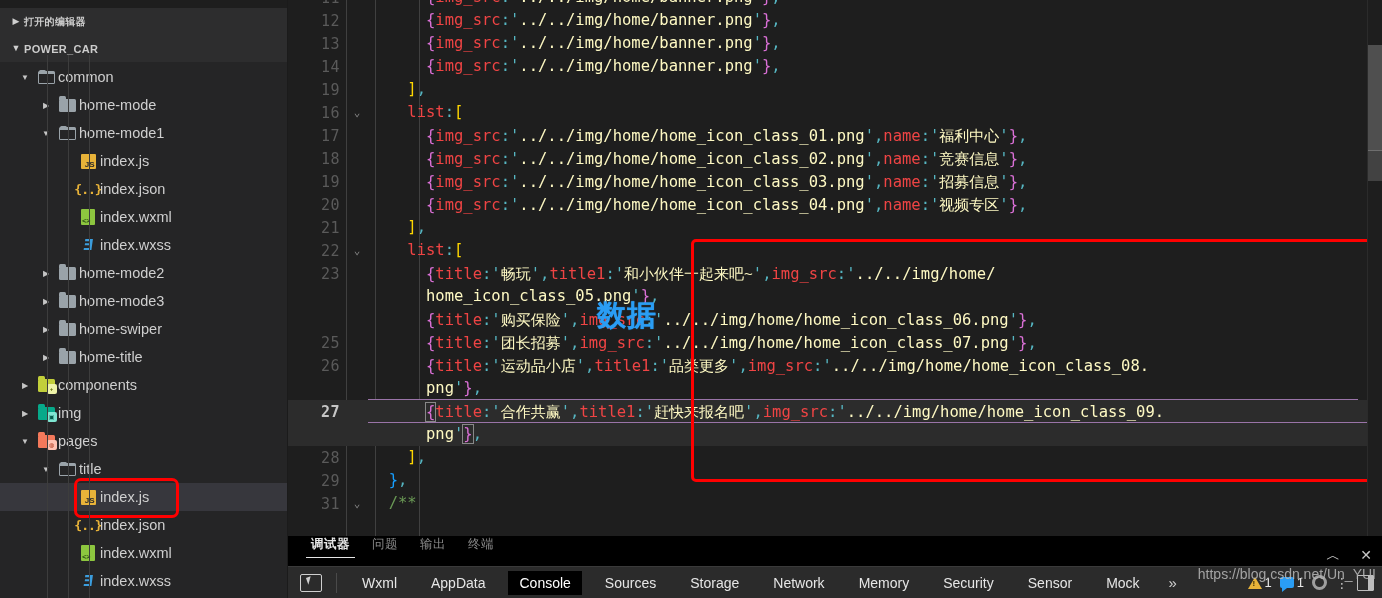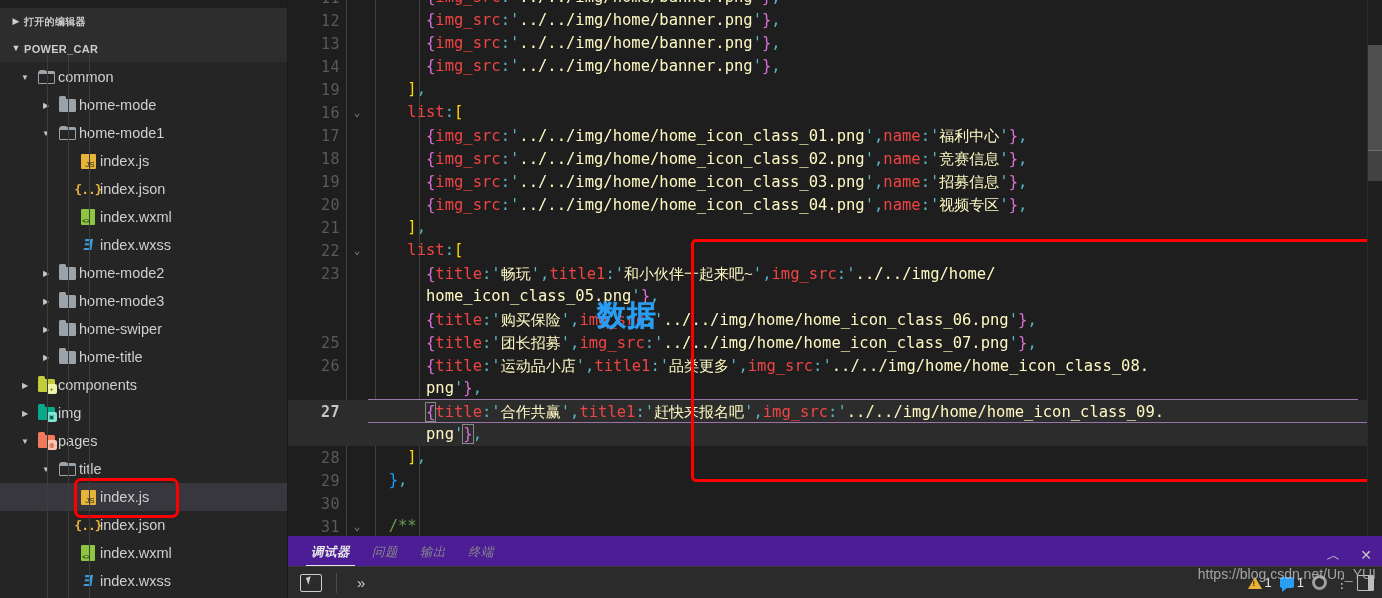--- a/index.html
+++ b/index.html
@@ -40,21 +40,21 @@
   }
   .row .arrow.empty{visibility:hidden;}
   .ficon{width:24px;flex:0 0 24px;display:flex;align-items:center;justify-content:center;}
   .rlabel{font-size:14.5px;line-height:1;color:#cfcfcf;}
 
   
   .guide{position:absolute;top:0;bottom:0;width:1px;background:#3d3d3d;}
 
   
   .g-js{width:15px;height:15px;background:#e8b339;border-radius:1px;color:#2b2b2b;
-        font-size:8px;font-weight:normal;display:flex;align-items:flex-end;justify-content:flex-end;
+        font-size:8px;font-weight:bold;display:flex;align-items:flex-end;justify-content:flex-end;
         padding:0 1px 0 0;box-sizing:border-box;font-family:"Liberation Sans",sans-serif;}
   .g-json{color:#e8b339;font-size:13px;font-weight:bold;font-family:"DejaVu Sans Mono",monospace;letter-spacing:-1px;}
   .g-wxml{width:14px;height:16px;background:#8dc63f;border-radius:1px;position:relative;}
   .g-wxml:after{content:"<>";position:absolute;left:1px;bottom:0px;font-size:7px;color:#2a4b12;font-weight:bold;font-family:"DejaVu Sans Mono",monospace;}
   .g-wxss{color:#3b9ddd;font-size:15px;font-weight:bold;font-family:"DejaVu Sans",sans-serif;}
 
   .fold{width:17px;height:13px;border-radius:1.5px;position:relative;display:block;}
   .fold:before{content:"";position:absolute;left:0;top:-3px;width:7px;height:4px;border-radius:1.5px 1.5px 0 0;background:inherit;}
   .fold.grey{background:#9aa3a9;}
   .fold.grey-open{background:transparent;border:1.6px solid #9aa3a9;border-top-width:3px;box-sizing:border-box;}
@@ -131,21 +131,21 @@
   
   .oruler{position:absolute;right:0;top:0;bottom:0;width:14px;background:#1e1e1e;}
   .oruler .thumb{position:absolute;right:0;width:14px;background:#4f4f4f;}
   .oruler .thumb2{position:absolute;right:0;width:14px;background:#424242;}
   .oruler .sepline{position:absolute;right:0;width:14px;height:1px;background:#6e6e6e;}
   .vsep{position:absolute;top:0;bottom:0;width:1px;background:#2b2b2b;}
 
   
   .panel{background:#1e1e1e;flex:0 0 62px;display:flex;flex-direction:column;}
   .panel-tabs{
-    height:30px;display:flex;align-items:flex-end;padding-left:12px;background:#4c1d95;position:relative;font-style:italic;
+    height:30px;display:flex;align-items:flex-start;padding-left:12px;background:#000000;position:relative;
   }
   .ptab{
     font-size:12.5px;font-family:"DejaVu Sans",sans-serif;color:#8a8a8a;
     padding:0 11px 5px 11px;cursor:pointer;position:relative;letter-spacing:.5px;
   }
   .ptab.active{color:#e7e7e7;font-weight:bold;}
   .ptab.active:after{content:"";position:absolute;left:6px;right:6px;bottom:0;height:1px;background:#e7e7e7;}
   .panel-actions{position:absolute;right:10px;bottom:4px;display:flex;align-items:center;gap:20px;}
   .pa-ic{color:#c8c8c8;font-size:14px;cursor:pointer;line-height:1;}
 
@@ -387,21 +387,20 @@
             <div class="cline"><span class="gutter">23</span><span class="fold-ar"></span><span class="code"><span class="t-plain">      </span><span class="t-br-m">{</span><span class="t-plain">title</span><span class="t-colon">:</span><span class="t-q">'</span><span class="t-str cn">畅玩</span><span class="t-q">'</span><span class="t-punc">,</span><span class="t-plain">title1</span><span class="t-colon">:</span><span class="t-q">'</span><span class="t-str cn">和小伙伴一起来吧~</span><span class="t-q">'</span><span class="t-punc">,</span><span class="t-plain">img_src</span><span class="t-colon">:</span><span class="t-q">'</span><span class="t-str">../../img/home/</span></span></div>
             <div class="cline"><span class="gutter"></span><span class="fold-ar"></span><span class="code"><span class="t-plain">      </span><span class="t-str">home_icon_class_05.png</span><span class="t-q">'</span><span class="t-br-m">}</span><span class="t-punc">,</span></span></div>
             <div class="cline"><span class="gutter"></span><span class="fold-ar"></span><span class="code"><span class="t-plain">      </span><span class="t-br-m">{</span><span class="t-plain">title</span><span class="t-colon">:</span><span class="t-q">'</span><span class="t-str cn">购买保险</span><span class="t-q">'</span><span class="t-punc">,</span><span class="t-plain">img_src</span><span class="t-colon">:</span><span class="t-q">'</span><span class="t-str">../../img/home/home_icon_class_06.png</span><span class="t-q">'</span><span class="t-br-m">}</span><span class="t-punc">,</span></span></div>
             <div class="cline"><span class="gutter">25</span><span class="fold-ar"></span><span class="code"><span class="t-plain">      </span><span class="t-br-m">{</span><span class="t-plain">title</span><span class="t-colon">:</span><span class="t-q">'</span><span class="t-str cn">团长招募</span><span class="t-q">'</span><span class="t-punc">,</span><span class="t-plain">img_src</span><span class="t-colon">:</span><span class="t-q">'</span><span class="t-str">../../img/home/home_icon_class_07.png</span><span class="t-q">'</span><span class="t-br-m">}</span><span class="t-punc">,</span></span></div>
             <div class="cline"><span class="gutter">26</span><span class="fold-ar"></span><span class="code"><span class="t-plain">      </span><span class="t-br-m">{</span><span class="t-plain">title</span><span class="t-colon">:</span><span class="t-q">'</span><span class="t-str cn">运动品小店</span><span class="t-q">'</span><span class="t-punc">,</span><span class="t-plain">title1</span><span class="t-colon">:</span><span class="t-q">'</span><span class="t-str cn">品类更多</span><span class="t-q">'</span><span class="t-punc">,</span><span class="t-plain">img_src</span><span class="t-colon">:</span><span class="t-q">'</span><span class="t-str">../../img/home/home_icon_class_08.</span></span></div>
             <div class="cline"><span class="gutter"></span><span class="fold-ar"></span><span class="code"><span class="t-plain">      </span><span class="t-str">png</span><span class="t-q">'</span><span class="t-br-m">}</span><span class="t-punc">,</span></span><div class="sel-underline" style="left: 80px; right: 24px; bottom: 0px;"></div></div>
             <div class="cline cur"><span class="gutter">27</span><span class="fold-ar"></span><span class="code"><span class="t-plain">      </span><span class="t-br-m bmatch">{</span><span class="t-plain">title</span><span class="t-colon">:</span><span class="t-q">'</span><span class="t-str cn">合作共赢</span><span class="t-q">'</span><span class="t-punc">,</span><span class="t-plain">title1</span><span class="t-colon">:</span><span class="t-q">'</span><span class="t-str cn">赶快来报名吧</span><span class="t-q">'</span><span class="t-punc">,</span><span class="t-plain">img_src</span><span class="t-colon">:</span><span class="t-q">'</span><span class="t-str">../../img/home/home_icon_class_09.</span></span><div class="sel-underline" style="left: 80px; right: 0px; bottom: 0px;"></div></div>
             <div class="cline cur"><span class="gutter"></span><span class="fold-ar"></span><span class="code"><span class="t-plain">      </span><span class="t-str">png</span><span class="t-q">'</span><span class="t-br-m bmatch">}</span><span class="t-punc">,</span></span></div>
             <div class="cline"><span class="gutter">28</span><span class="fold-ar"></span><span class="code"><span class="t-plain">    </span><span class="t-br-y">]</span><span class="t-punc">,</span></span></div>
             <div class="cline"><span class="gutter">29</span><span class="fold-ar"></span><span class="code"><span class="t-plain">  </span><span class="t-br-b">}</span><span class="t-punc">,</span></span></div>
-            <div class="cline"><span class="gutter">30</span><span class="fold-ar"></span><span class="code"></span></div>
             <div class="cline"><span class="gutter">31</span><span class="fold-ar">⌄</span><span class="code"><span class="t-plain">  </span><span class="t-comment">/**</span></span></div>
           </div>
         <div class="anno-cn">数据</div>
         <div class="code-redbox"></div>
         <div class="vsep" style="right:14px;"></div>
         <div class="oruler">
           <div class="thumb" style="top:45px;height:105px;"></div>
           <div class="sepline" style="top:150px;"></div>
           <div class="thumb2" style="top:151px;height:30px;"></div>
         </div>
@@ -414,20 +413,32 @@
             <div class="ptab">输出</div>
             <div class="ptab">终端</div>
             <div class="panel-actions">
             <span class="pa-ic">︿</span>
             <span class="pa-ic">✕</span>
           </div>
         </div>
         <div class="dev-bar">
           <div class="cursor-ic"></div>
           <div class="devsep"></div>
+          <div id="dtabs" style="display:flex;align-items:center;">
+              <div class="dtab">Wxml</div>
+              <div class="dtab">AppData</div>
+              <div class="dtab active">Console</div>
+              <div class="dtab">Sources</div>
+              <div class="dtab">Storage</div>
+              <div class="dtab">Network</div>
+              <div class="dtab">Memory</div>
+              <div class="dtab">Security</div>
+              <div class="dtab">Sensor</div>
+              <div class="dtab">Mock</div>
+            </div>
           <span class="dmore">»</span>
           <div class="dright">
             <span class="warnchip">
               <span class="tri"></span>
               <span>1</span>
             </span>
             <span class="warnchip">
               <span class="msgic"></span>
               <span>1</span>
             </span>

